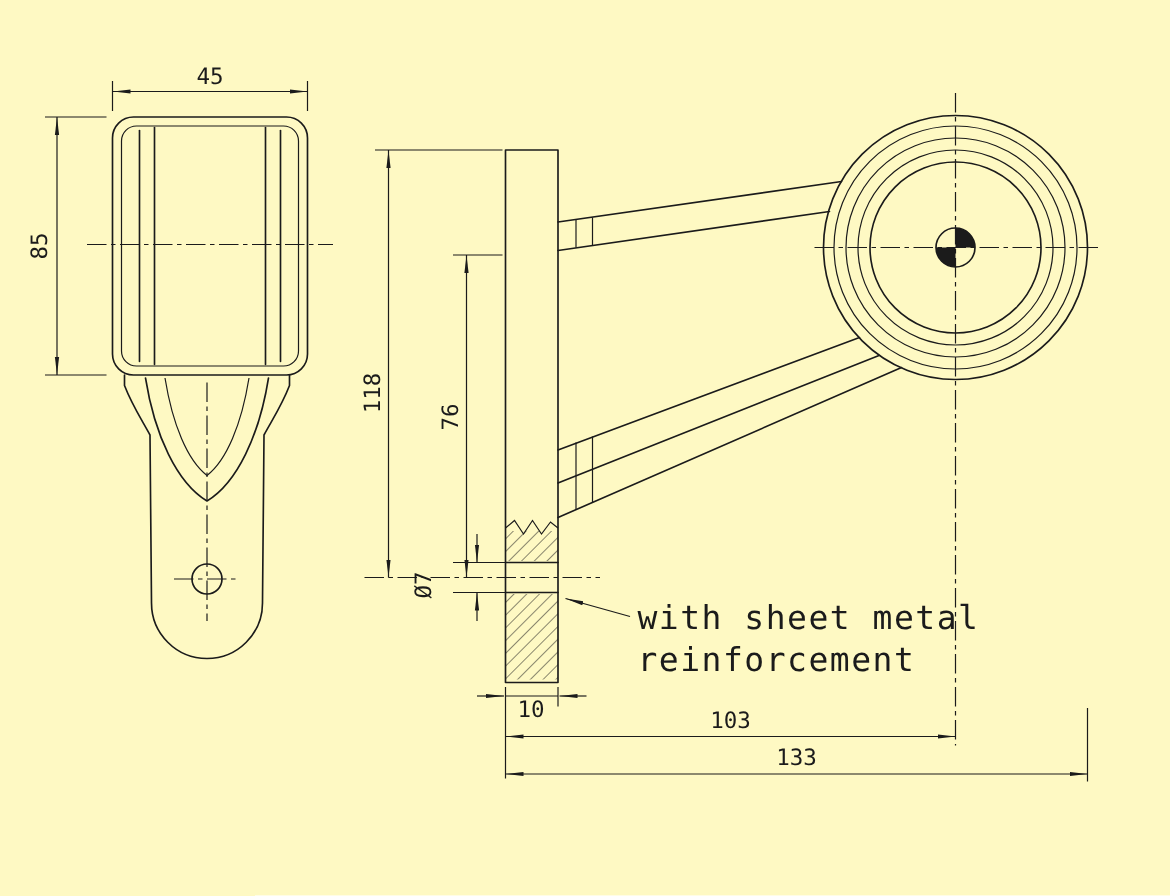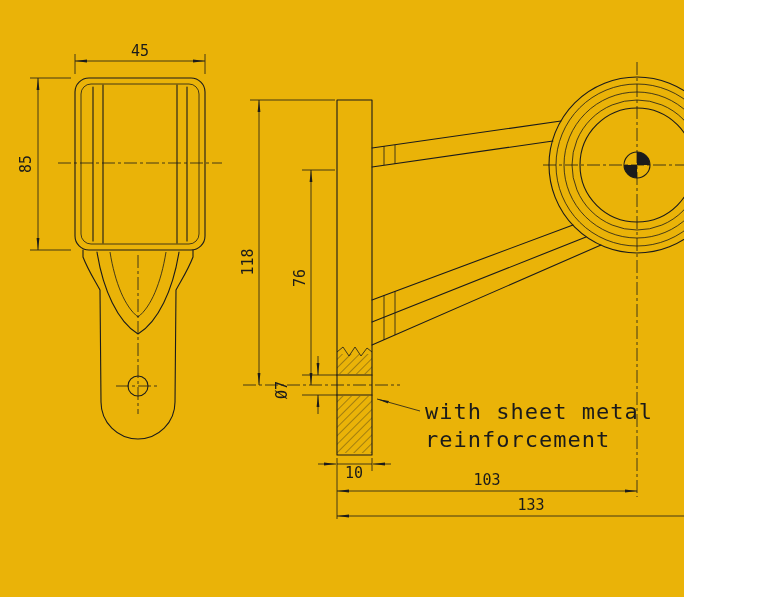--- a/index.html
+++ b/index.html
@@ -1,23 +1,23 @@
 <!DOCTYPE html>
 <html><head>
 <meta charset="utf-8">
 <style>
   html, body {
     margin: 0;
     padding: 0;
     background: #ffffff;
   }
   .page {
-    width: 684px;
+    width: 780px;
     height: 597px;
-    background: #eab308;
+    background: #fef9c3;
     position: relative;
     overflow: hidden;
   }
   svg { display: block; }
   svg text {
     font-family: "DejaVu Sans Mono", "Liberation Mono", monospace;
     fill: #1b1b1b;
   }
   .ln   { stroke: #1b1b1b; stroke-width: 1.1; fill: none; stroke-linecap: round; stroke-linejoin: round; }
   .thin { stroke: #1b1b1b; stroke-width: 0.8; fill: none; }

